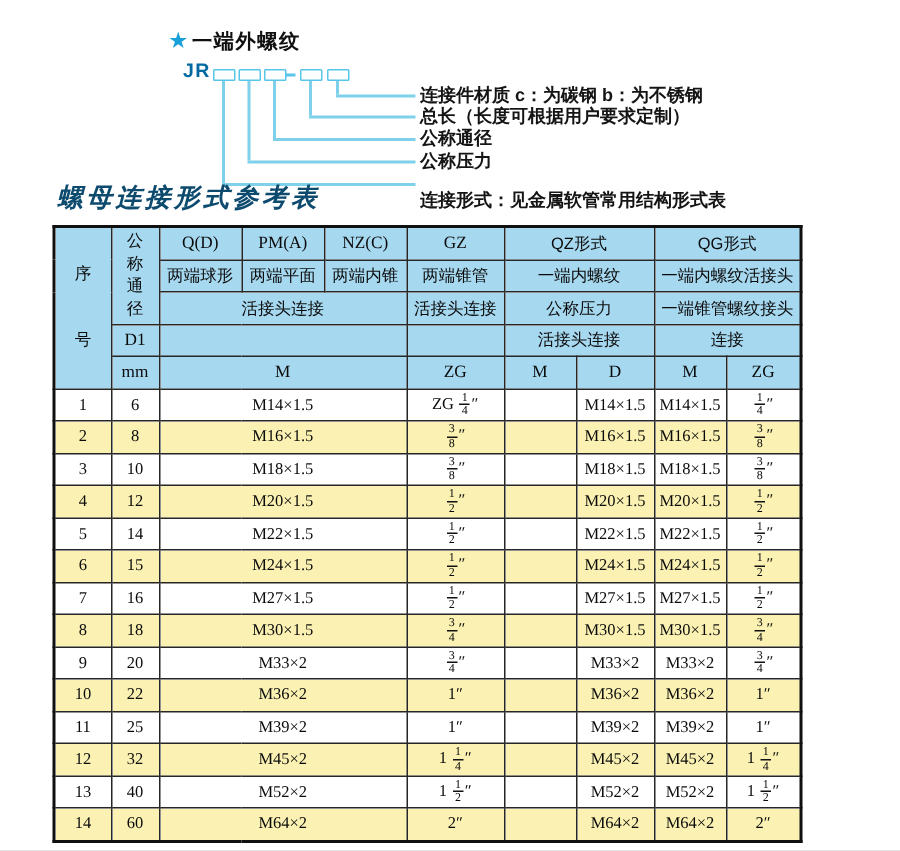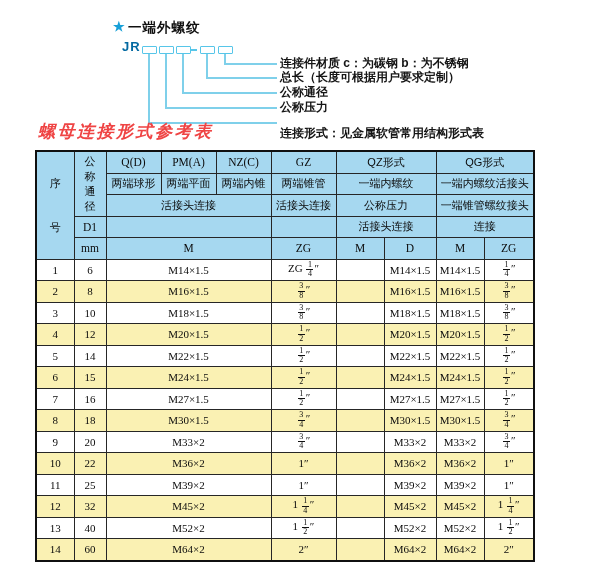--- a/index.html
+++ b/index.html
@@ -14,21 +14,21 @@
   #diagram-title{left:128px; top:19px; font-size:13.5px; font-weight:bold; color:#101010; letter-spacing:1px;}
   #code-prefix{left:122px; top:39px; font-size:13px; font-weight:bold; color:#0369a1; letter-spacing:1px;}
   .code-box{width:13px; height:6px; border:1.5px solid #57c6e9; border-radius:1px; background:#fff; top:46px;}
   #code-dash{left:190px; top:49px; width:7px; height:2px; background:#57c6e9; color:transparent; overflow:hidden; font-size:2px;}
   .vline{width:1.5px; background:#7fd0ea;}
   .hline{height:1.5px; background:#7fd0ea;}
   .dgm-label{left:280px; font-size:12px; font-weight:bold; color:#151515; white-space:nowrap; line-height:14px;}
   
   #table-title{
     left:38px; top:120px; font-size:17px; font-weight:bold; font-style:italic;
-    letter-spacing:2.5px; color:#ef4444;
+    letter-spacing:2.5px; color:#0c4a6e;
   }
   
   #table-wrap{left:35px; top:150px; width:498px;}
   table{border-collapse:collapse; table-layout:fixed; width:498px;}
   th,td{
     border:1px solid #262626; padding:0; text-align:center; vertical-align:middle;
     height:20.5px; font-weight:normal; overflow:hidden;
   }
   table{border:2px solid #101010;}
   thead th{background:#a6d8f0; font-size:11px; color:#0b0b0b;}

